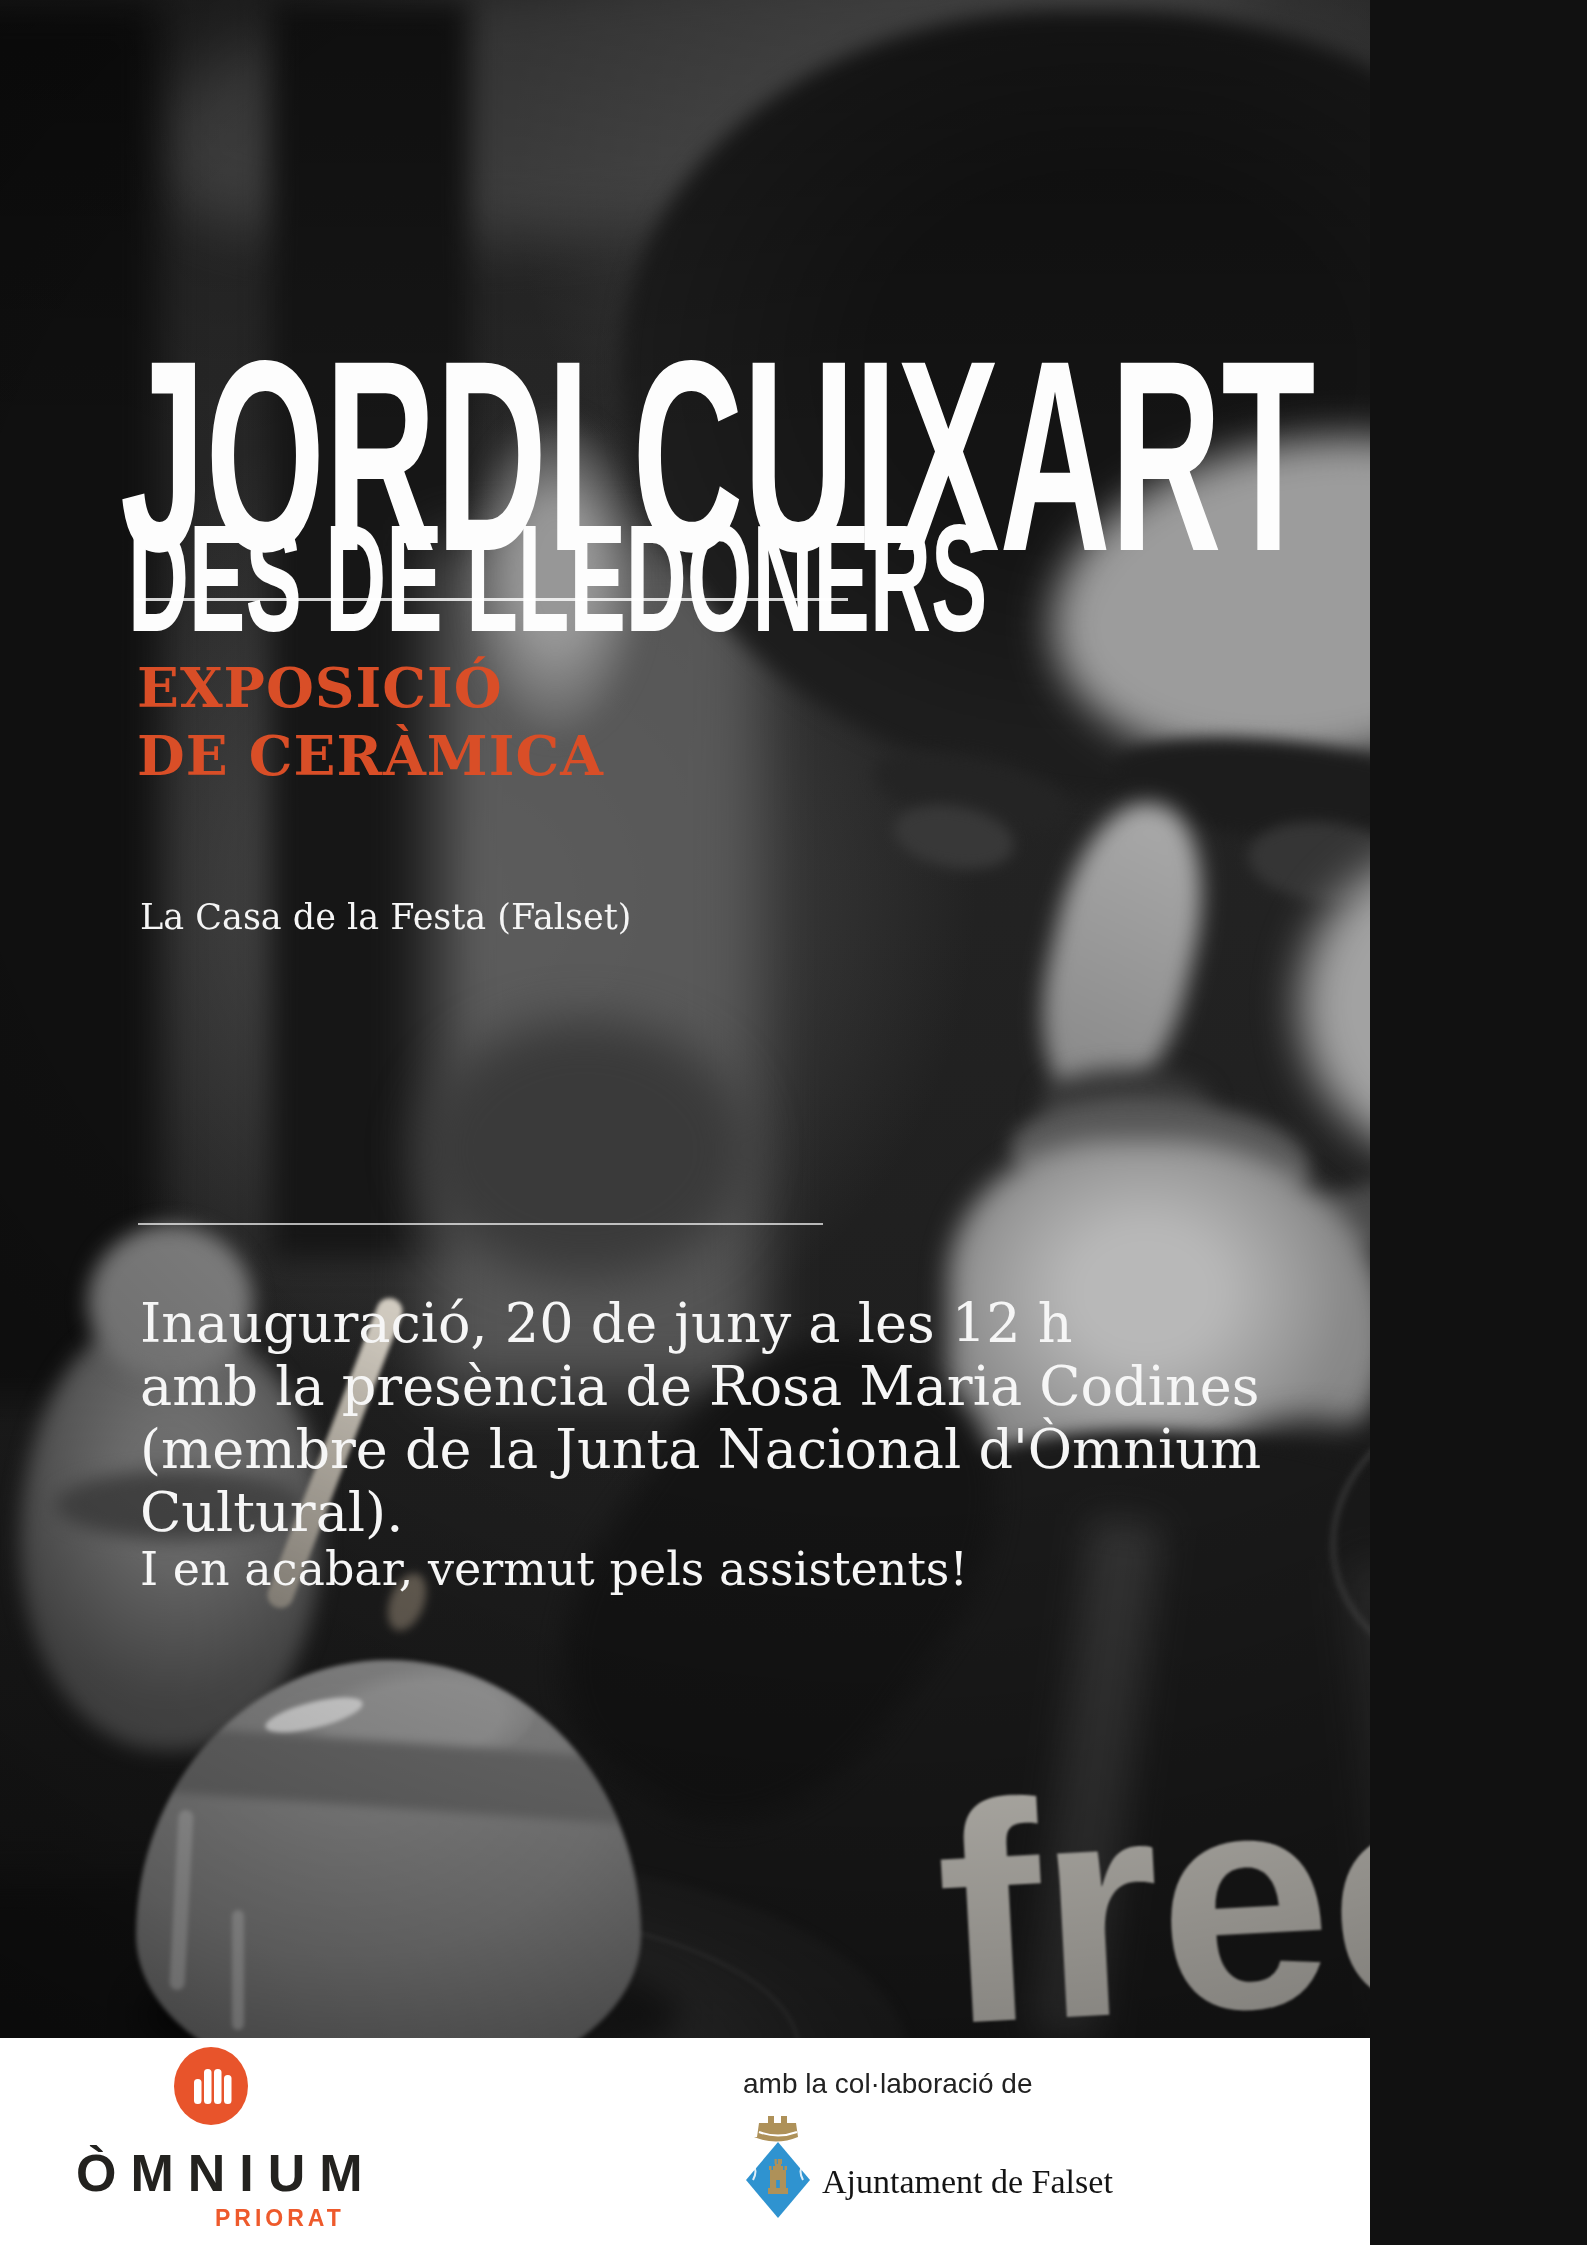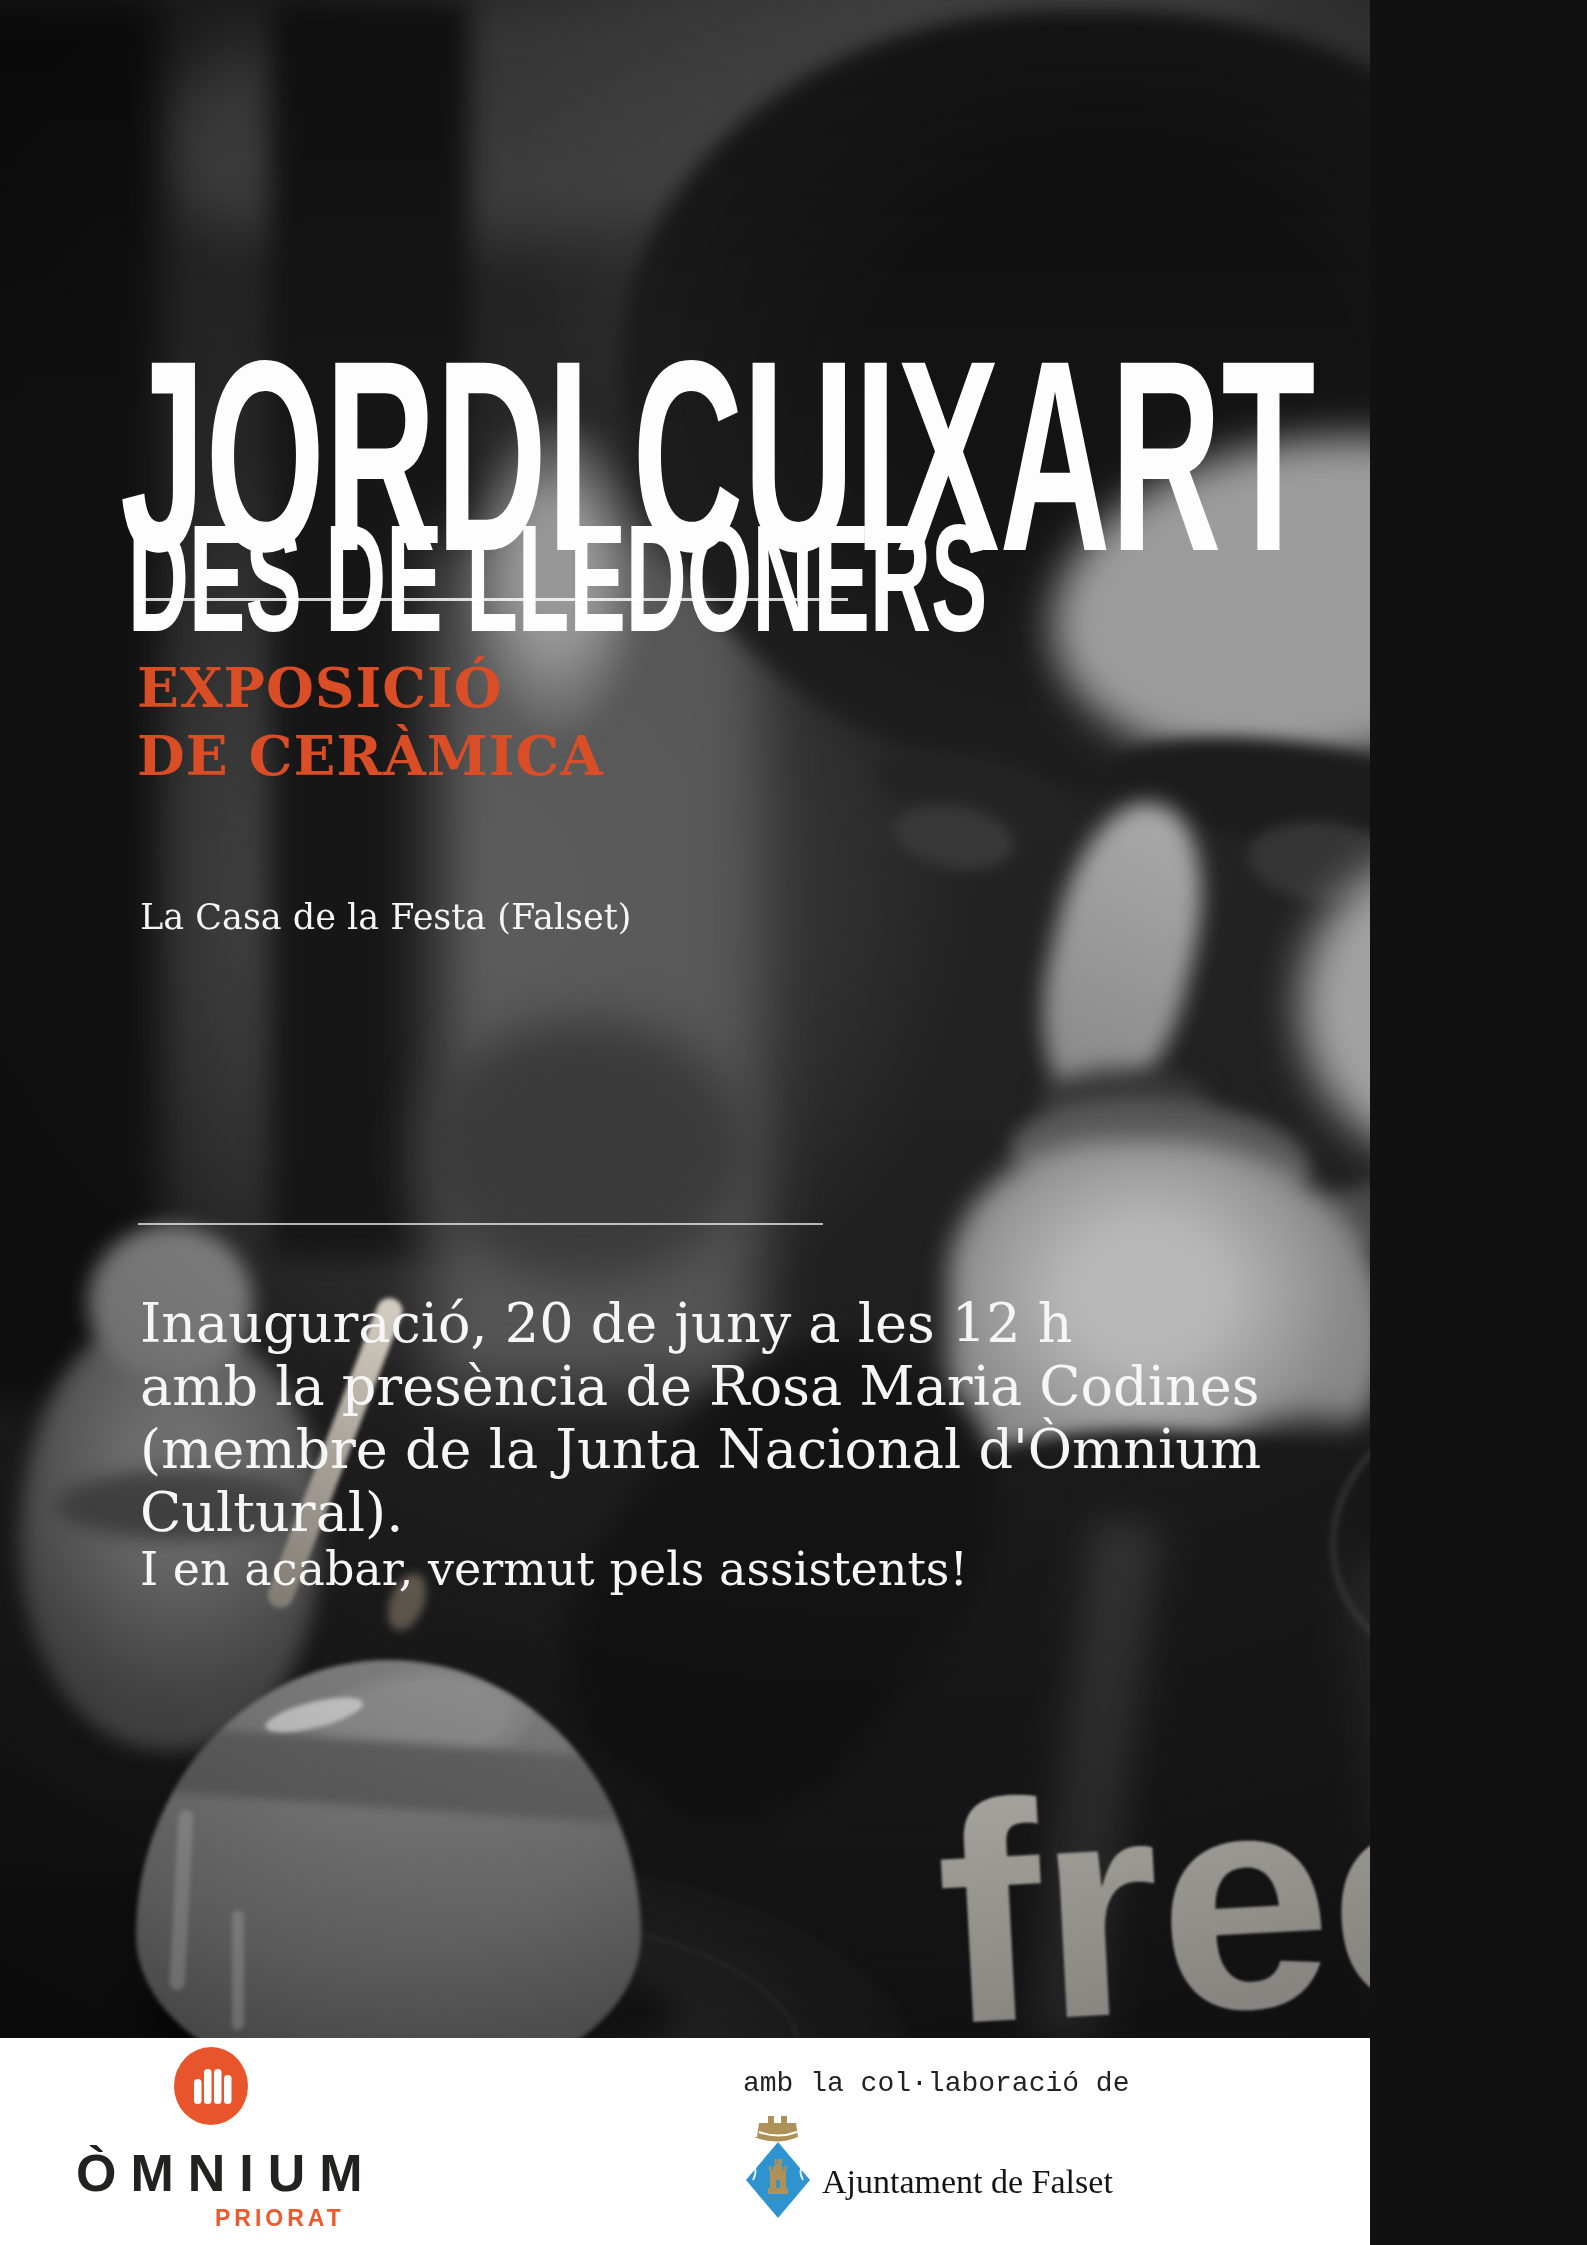--- a/index.html
+++ b/index.html
@@ -83,21 +83,21 @@
     font-size:54px;line-height:63px;color:#f6f6f6;}
   .closing{position:absolute;left:140px;top:1542px;font-family:"DejaVu Serif",serif;
     font-size:46px;color:#f6f6f6;}
   
   .footer{position:absolute;left:0;top:2038px;width:1587px;height:207px;background:#ffffff;}
   .omnium-oval{position:absolute;left:173px;top:8px;}
   .omnium-name{position:absolute;left:76px;top:109px;font-weight:700;font-size:52px;line-height:1;
     letter-spacing:14px;color:#23221f;white-space:nowrap;}
   .omnium-chapter{position:absolute;left:175px;top:169px;font-weight:700;font-size:23px;line-height:1;
     letter-spacing:4px;color:#ee5a2c;white-space:nowrap;margin-left:40px;}
-  .collab-label{position:absolute;left:743px;top:30px;font-family:Liberation Mono, monospace;
+  .collab-label{position:absolute;left:743px;top:30px;font-family:Liberation Sans, sans-serif;
     font-size:28px;color:#222;}
   .crest{position:absolute;left:744px;top:72px;}
   .collaborator{position:absolute;left:822px;top:125px;font-family:"Liberation Serif",serif;
     font-size:34px;color:#141414;white-space:nowrap;}
 </style>
 </head>
 <body>
 
 <div class="poster">
 

